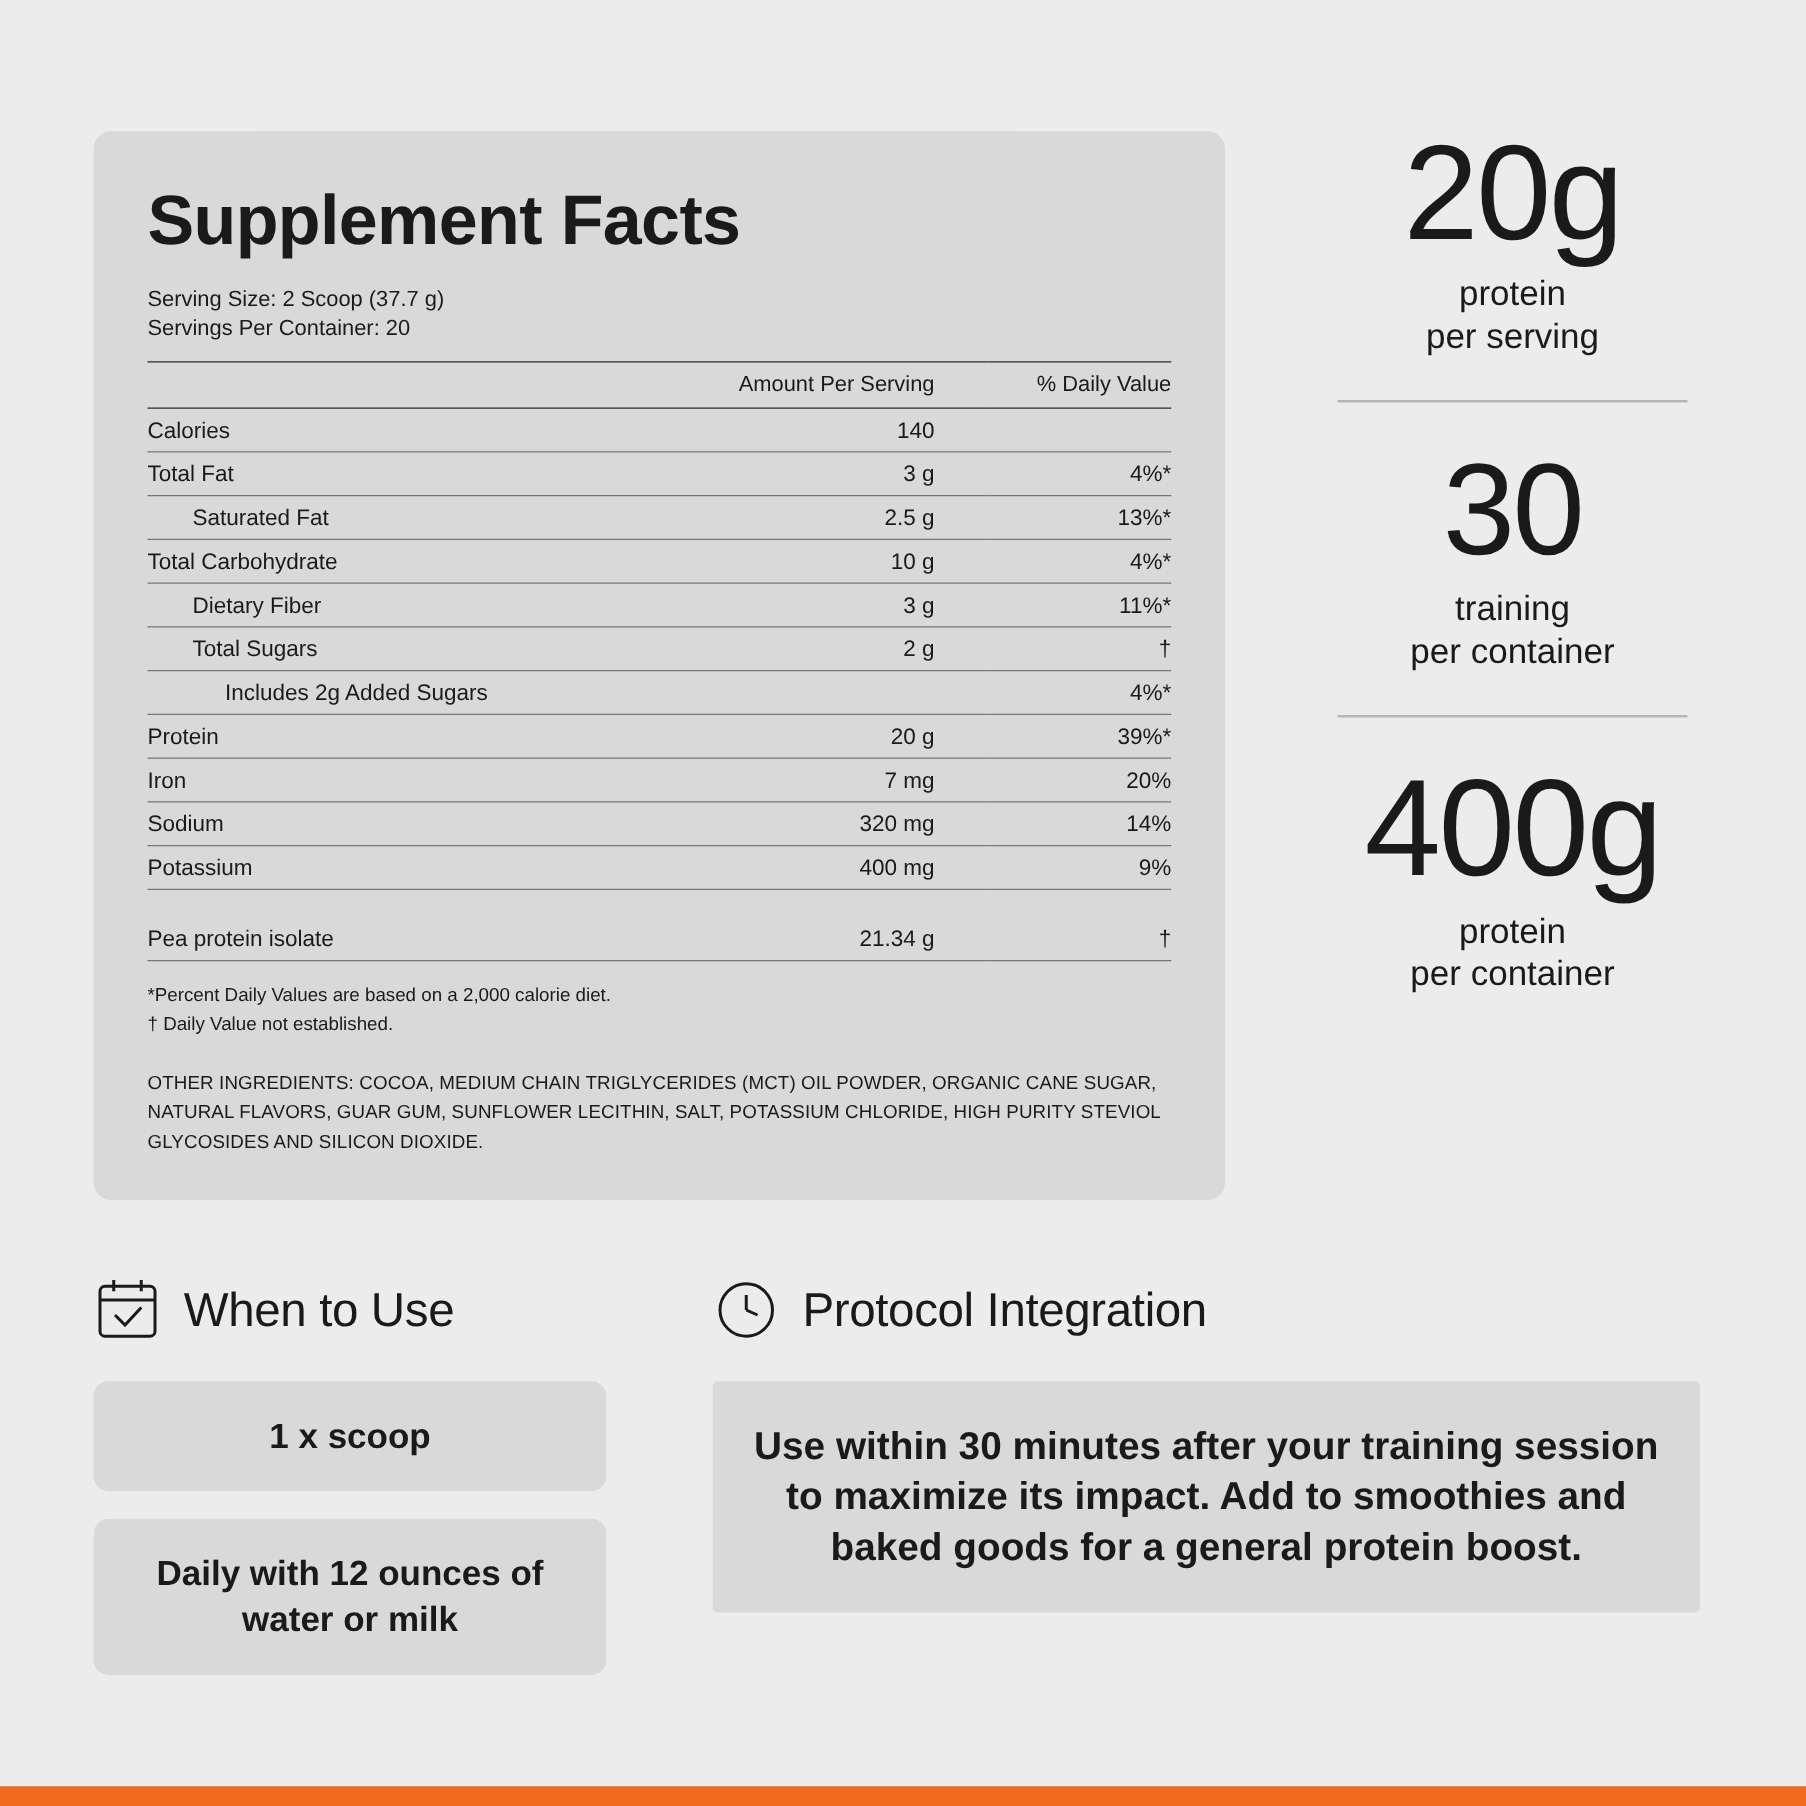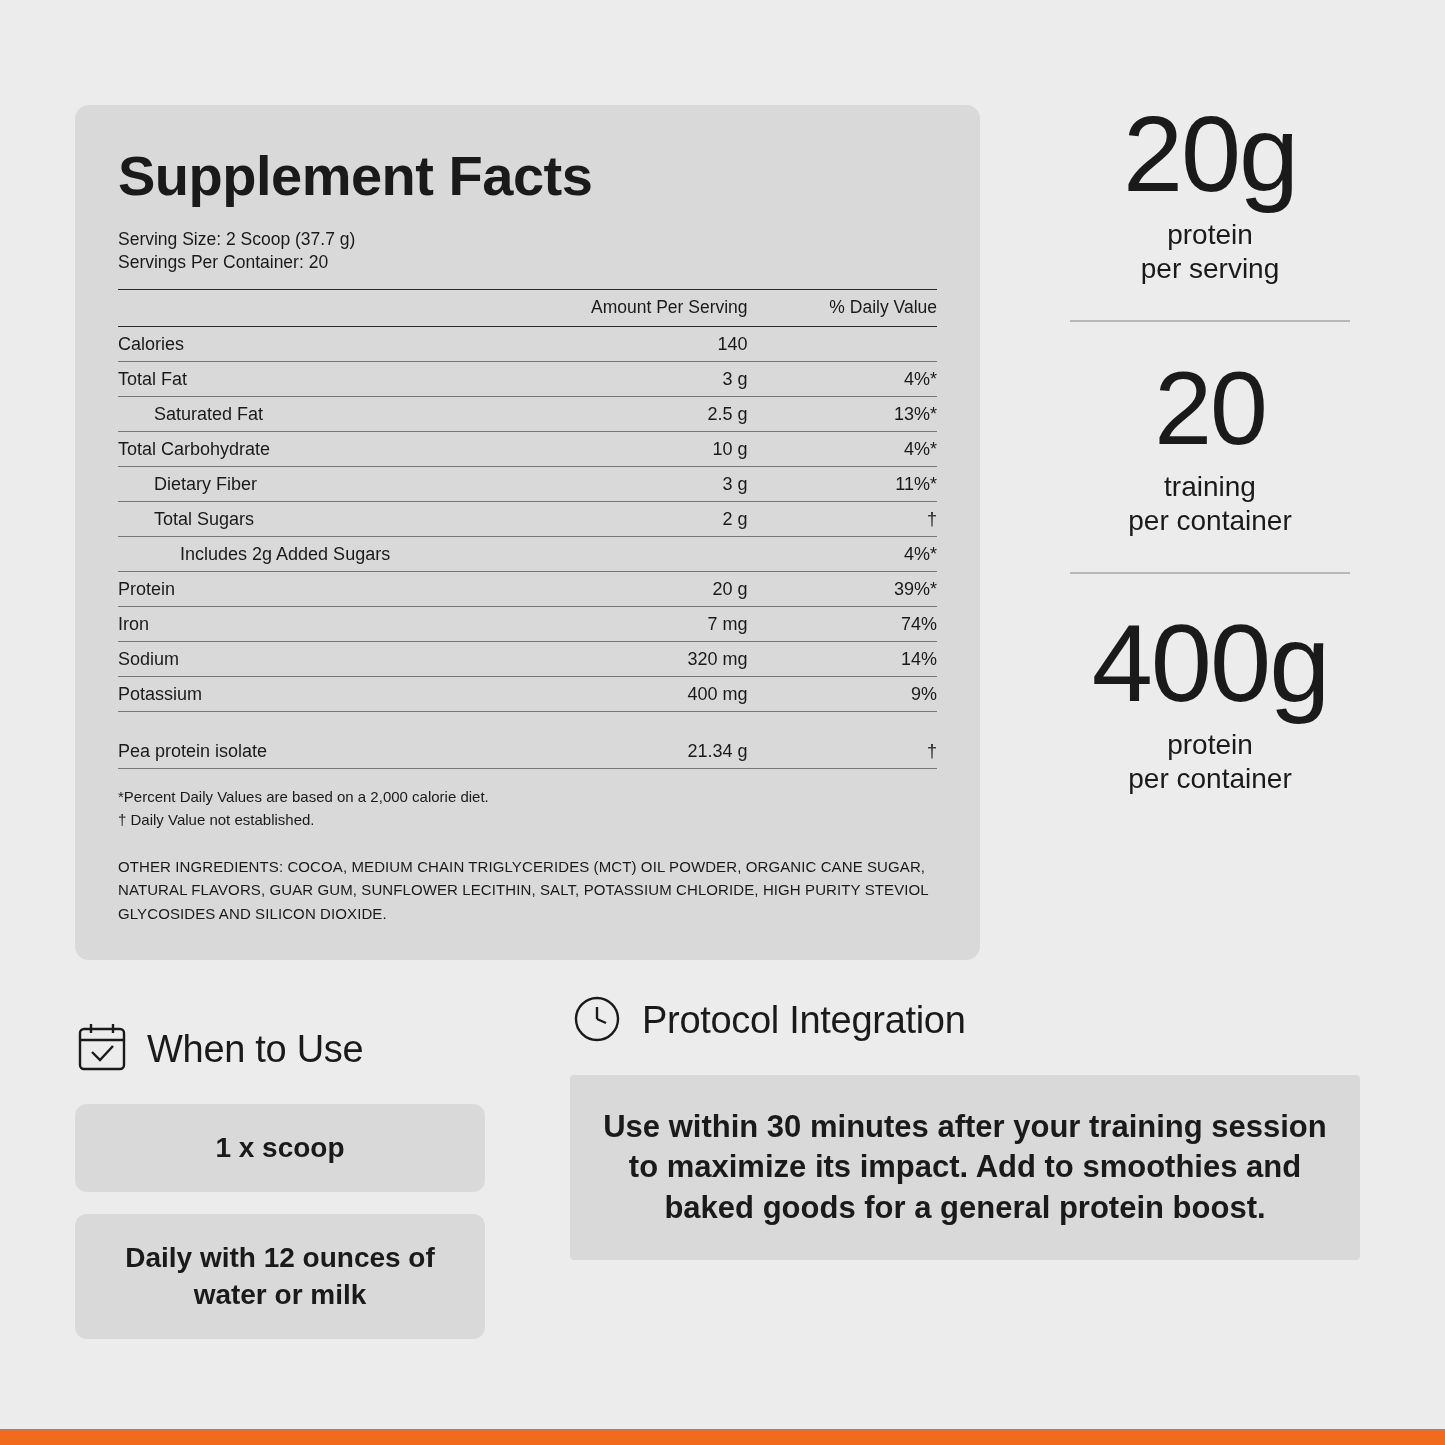--- a/index.html
+++ b/index.html
@@ -55,21 +55,21 @@
     letter-spacing: -2px;
   }
   .stat-sub { font-size: 28px; line-height: 1.22; margin-top: 10px; }
   .stat-div { height: 1.5px; background: #b7b7b7; margin: 34px 60px 34px 60px; }
   .stat-block { padding: 0 10px; }
   .stat-2 .stat-big { font-size: 104px; }
   .stat-3 .stat-big { font-size: 110px; }
 
   
   .sec-when { position: absolute; left: 75px; top: 1020px; width: 410px; }
-  .sec-proto { position: absolute; left: 570px; top: 991px; width: 790px; }
+  .sec-proto { position: absolute; left: 570px; top: 1020px; width: 790px; }
 
   .sec-head { display: flex; align-items: center; gap: 18px; margin-bottom: 26px; }
   .sec-head-title { font-size: 38px; letter-spacing: -0.3px; }
 
   .chip {
     background: #d9d9d9; border-radius: 12px;
     font-size: 28px; font-weight: bold; text-align: center;
     padding: 26px 12px; line-height: 1.3;
   }
   .chip + .chip { margin-top: 22px; }
@@ -138,21 +138,21 @@
           <td class="col-dv">4%*</td>
         </tr>
         <tr class="rule-thin">
           <td class="col-name">Protein</td>
           <td class="col-amt">20 g</td>
           <td class="col-dv">39%*</td>
         </tr>
         <tr class="rule-thin">
           <td class="col-name">Iron</td>
           <td class="col-amt">7 mg</td>
-          <td class="col-dv">74%</td>
+          <td class="col-dv">20%</td>
         </tr>
         <tr class="rule-thin">
           <td class="col-name">Sodium</td>
           <td class="col-amt">320 mg</td>
           <td class="col-dv">14%</td>
         </tr>
         <tr class="rule-thin">
           <td class="col-name">Potassium</td>
           <td class="col-amt">400 mg</td>
           <td class="col-dv">9%</td>
@@ -183,21 +183,21 @@
   <div class="stats">
     <div class="stat-block stat-1">
       <div class="stat-big">20g</div>
       <div class="stat-sub">
         <div>protein</div>
         <div>per serving</div>
       </div>
     </div>
     <div class="stat-div"></div>
     <div class="stat-block stat-2">
-      <div class="stat-big">20</div>
+      <div class="stat-big">30</div>
       <div class="stat-sub">
         <div>training</div>
         <div>per container</div>
       </div>
     </div>
     <div class="stat-div"></div>
     <div class="stat-block stat-3">
       <div class="stat-big">400g</div>
       <div class="stat-sub">
         <div>protein</div>

